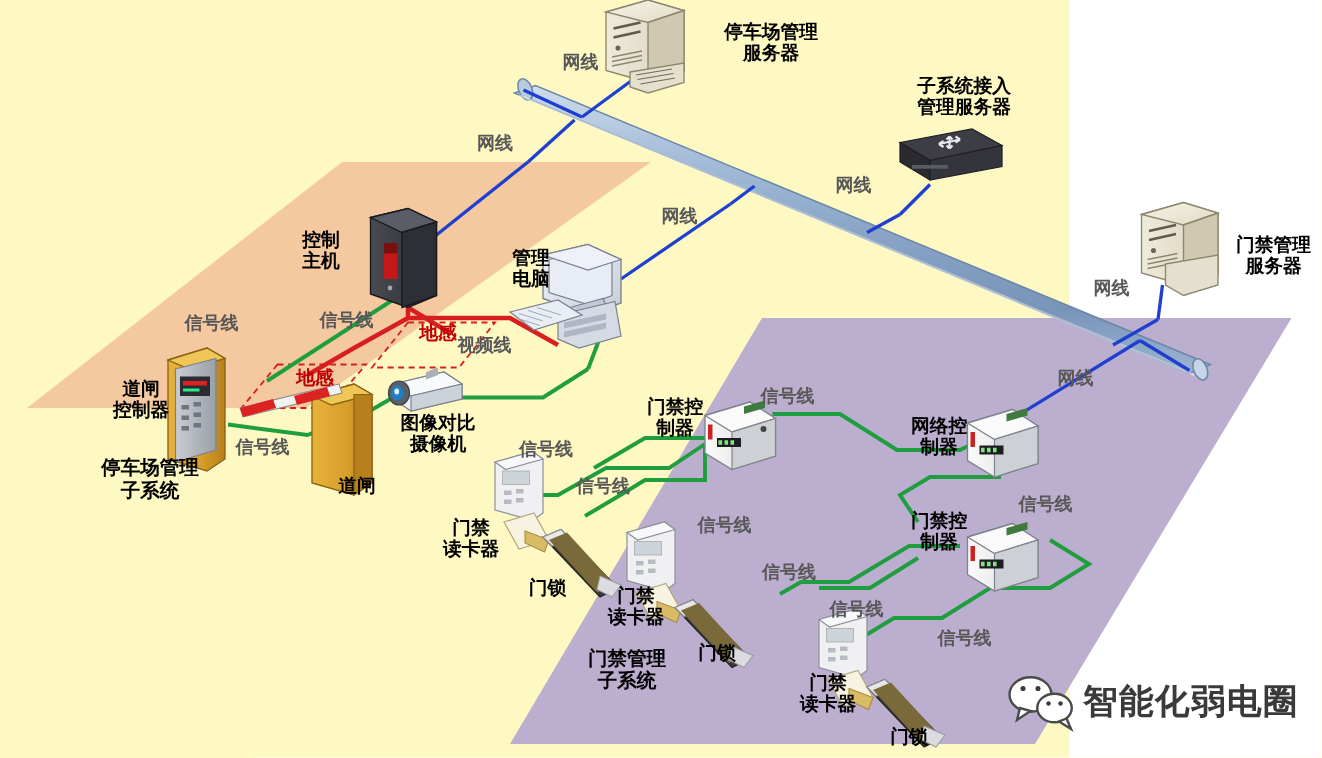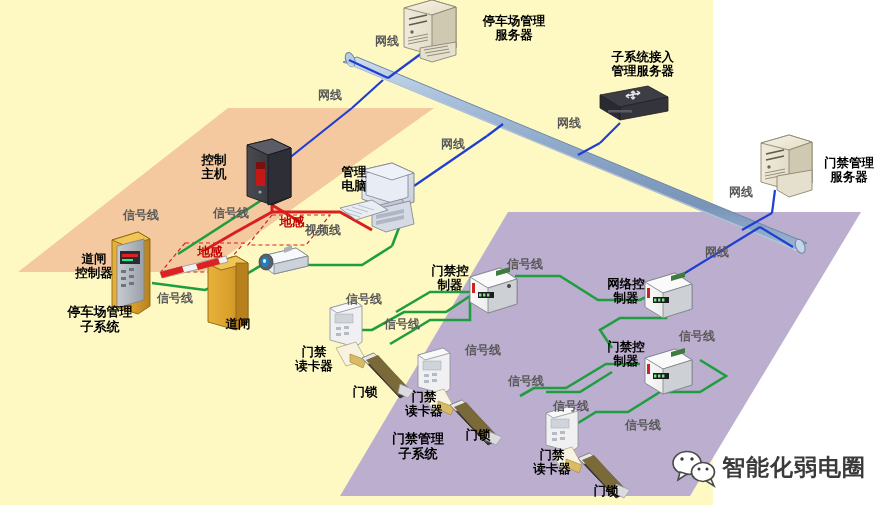--- a/index.html
+++ b/index.html
@@ -375,20 +375,22 @@
 <div class="lbl nd" style="left:816px;top:156px;width:66px;">门禁管理
 服务器</div>
 
 <div class="lbl nd" style="left:190px;top:153px;width:48px;">控制
 主机</div>
 <div class="lbl nd" style="left:330px;top:165px;width:48px;">管理
 电脑</div>
 <div class="lbl nd" style="left:62px;top:252px;width:64px;">道闸
 控制器</div>
 <div class="lbl nd" style="left:218px;top:317px;width:40px;">道闸</div>
+<div class="lbl nd" style="left:254px;top:275px;width:76px;">图像对比
+摄像机</div>
 <div class="lbl nd red" style="left:272px;top:215px;width:40px;color:#c00000;">地感</div>
 <div class="lbl nd red" style="left:190px;top:245px;width:40px;color:#c00000;">地感</div>
 
 <div class="lbl nd" style="left:426px;top:264px;width:48px;">门禁控
 制器</div>
 <div class="lbl nd" style="left:602px;top:260px;width:48px;margin-top:17px;">网络控
 制器</div>
 <div class="lbl nd" style="left:602px;top:340px;width:48px;">门禁控
 制器</div>
 

